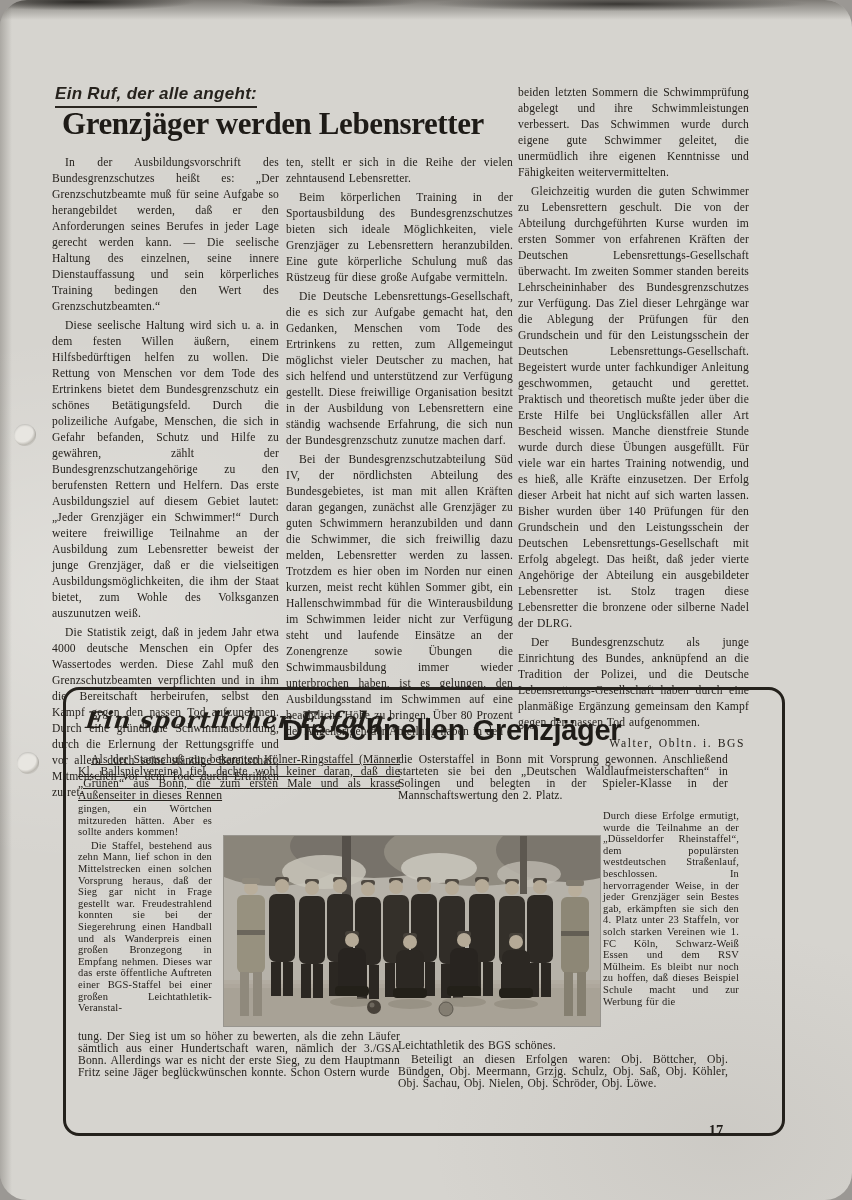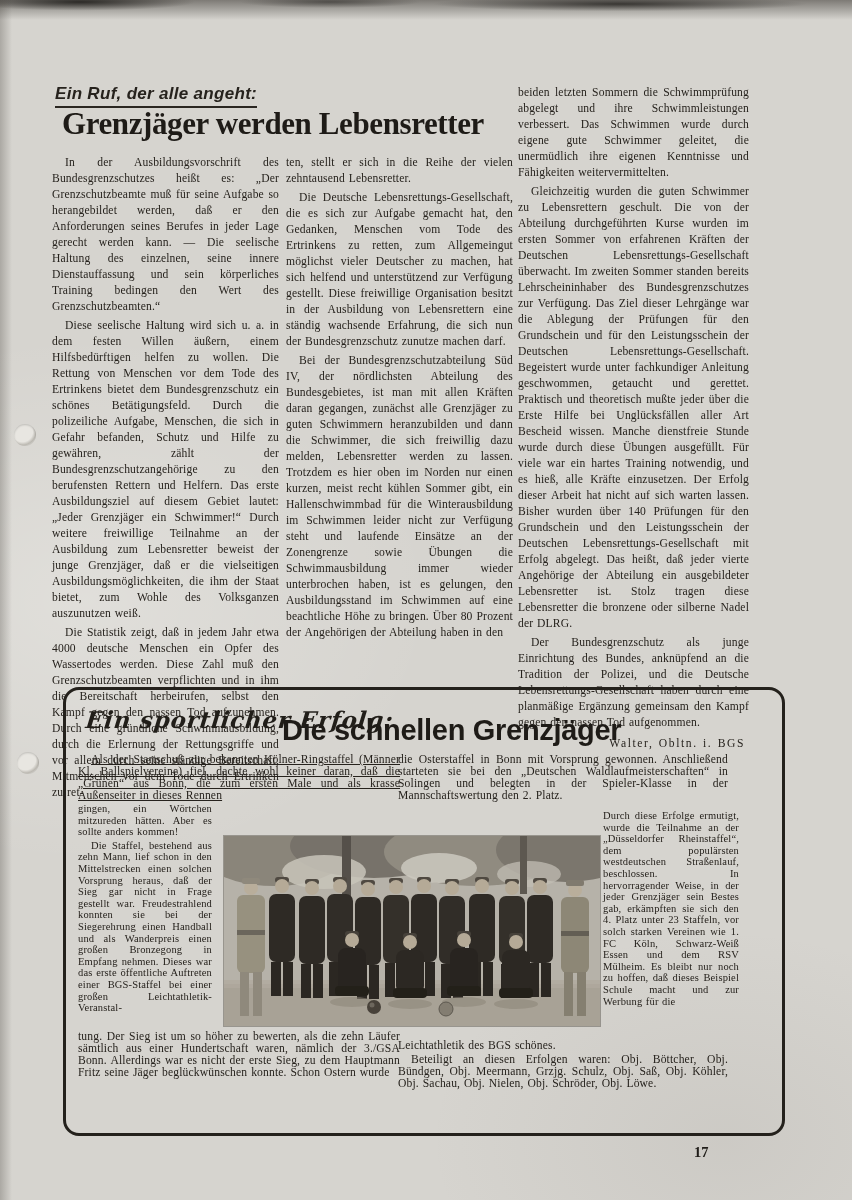--- a/index.html
+++ b/index.html
@@ -5,20 +5,21 @@
   html,body { margin:0; padding:0; background:#9b9894; }
   .page {
     position:relative; width:852px; height:1200px; margin:0 auto;
     background:
       radial-gradient(420px 300px at 85% 95%, rgba(120,115,108,0.10), transparent 70%),
       radial-gradient(500px 380px at 10% 50%, rgba(255,255,252,0.25), transparent 70%),
       #d6d4cf;
     color:#26221d;
     font-family:"Liberation Serif", serif;
     overflow:hidden;
+    border-radius:27px;
   }
   
   .top-shadow {
     position:absolute; left:0; top:0; right:0; height:20px;
     background:
       radial-gradient(160px 12px at 80px 2px, rgba(28,26,23,0.85), transparent 72%),
       radial-gradient(260px 10px at 620px 4px, rgba(28,26,23,0.75), transparent 72%),
       radial-gradient(120px 8px at 330px 2px, rgba(28,26,23,0.5), transparent 75%),
       linear-gradient(180deg, rgba(52,49,44,0.55), rgba(52,49,44,0));
   }
@@ -75,22 +76,22 @@
   .intro-right { left:332px; top:64px;  width:330px; }
   .side { font-size:10.5px; line-height:11.6px; }
   .side-left  { left:12px;  top:113px; width:134px; }
   .side-right { left:537px; top:120px; width:136px; }
   .bottom-left  { left:12px;  top:341px; width:322px; }
   .bottom-right { left:332px; top:350px; width:330px; }
   .photo { position:absolute; left:158px; top:146px; width:376px; height:190px;
     box-shadow:0 0 0 1px rgba(90,85,78,0.5); }
   .photo svg { display:block; width:100%; height:100%; }
 
-  .page-number { position:absolute; left:694px; top:1122px; width:44px; text-align:left;
-    font-weight:700; font-size:14.5px; color:#1f1c18;margin-top:22px; }
+  .page-number { position:absolute; left:694px; top:1122px; width:44px; text-align:center;
+    font-weight:700; font-size:14.5px; color:#1f1c18; }
 </style>
 </head>
 <body>
 
 <div class="page">
 
   <div class="top-shadow"></div>
   <div class="left-shade"></div>
   <div class="hole h1"></div>
   <div class="hole h2"></div>
@@ -99,20 +100,21 @@
   <div class="headline">Grenzjäger werden Lebensretter</div>
 
   <div class="col" id="col1">
     <p>In der Ausbildungsvorschrift des Bundesgrenzschutzes heißt es: „Der Grenzschutzbeamte muß für seine Aufgabe so herangebildet werden, daß er den Anforderungen seines Berufes in jeder Lage gerecht werden kann. — Die seelische Haltung des einzelnen, seine innere Dienstauffassung und sein körperliches Training bedingen den Wert des Grenzschutzbeamten.“</p>
     <p>Diese seelische Haltung wird sich u. a. in dem festen Willen äußern, einem Hilfsbedürftigen helfen zu wollen. Die Rettung von Menschen vor dem Tode des Ertrinkens bietet dem Bundesgrenzschutz ein schönes Betätigungsfeld. Durch die polizeiliche Aufgabe, Menschen, die sich in Gefahr befanden, Schutz und Hilfe zu gewähren, zählt der Bundesgrenzschutzangehörige zu den berufensten Rettern und Helfern. Das erste Ausbildungsziel auf diesem Gebiet lautet: „Jeder Grenzjäger ein Schwimmer!“ Durch weitere freiwillige Teilnahme an der Ausbildung zum Lebensretter beweist der junge Grenzjäger, daß er die vielseitigen Ausbildungsmöglichkeiten, die ihm der Staat bietet, zum Wohle des Volksganzen auszunutzen weiß.</p>
     <p>Die Statistik zeigt, daß in jedem Jahr etwa 4000 deutsche Menschen ein Opfer des Wassertodes werden. Diese Zahl muß den Grenzschutzbeamten verpflichten und in ihm die Bereitschaft herbeirufen, selbst den Kampf gegen den nassen Tod aufzunehmen. Durch eine gründliche Schwimmausbildung, durch die Erlernung der Rettungsgriffe und vor allem durch seine ständige Bereitschaft, Mitmenschen vor dem Tode durch Ertrinken zu ret-</p>
   </div>
 
   <div class="col" id="col2">
     <p class="cont">ten, stellt er sich in die Reihe der vielen zehntausend Lebensretter.</p>
+    <p>Beim körperlichen Training in der Sportausbildung des Bundesgrenzschutzes bieten sich ideale Möglichkeiten, viele Grenzjäger zu Lebensrettern heranzubilden. Eine gute körperliche Schulung muß das Rüstzeug für diese große Aufgabe vermitteln.</p>
     <p>Die Deutsche Lebensrettungs-Gesellschaft, die es sich zur Aufgabe gemacht hat, den Gedanken, Menschen vom Tode des Ertrinkens zu retten, zum Allgemeingut möglichst vieler Deutscher zu machen, hat sich helfend und unterstützend zur Verfügung gestellt. Diese freiwillige Organisation besitzt in der Ausbildung von Lebensrettern eine ständig wachsende Erfahrung, die sich nun der Bundesgrenzschutz zunutze machen darf.</p>
     <p>Bei der Bundesgrenzschutzabteilung Süd IV, der nördlichsten Abteilung des Bundesgebietes, ist man mit allen Kräften daran gegangen, zunächst alle Grenzjäger zu guten Schwimmern heranzubilden und dann die Schwimmer, die sich freiwillig dazu melden, Lebensretter werden zu lassen. Trotzdem es hier oben im Norden nur einen kurzen, meist recht kühlen Sommer gibt, ein Hallenschwimmbad für die Winterausbildung im Schwimmen leider nicht zur Verfügung steht und laufende Einsätze an der Zonengrenze sowie Übungen die Schwimmausbildung immer wieder unterbrochen haben, ist es gelungen, den Ausbildungsstand im Schwimmen auf eine beachtliche Höhe zu bringen. Über 80 Prozent der Angehörigen der Abteilung haben in den</p>
   </div>
 
   <div class="col" id="col3">
     <p class="cont">beiden letzten Sommern die Schwimmprüfung abgelegt und ihre Schwimmleistungen verbessert. Das Schwimmen wurde durch eigene gute Schwimmer geleitet, die unermüdlich ihre eigenen Kenntnisse und Fähigkeiten weitervermittelten.</p>
     <p>Gleichzeitig wurden die guten Schwimmer zu Lebensrettern geschult. Die von der Abteilung durchgeführten Kurse wurden im ersten Sommer von erfahrenen Kräften der Deutschen Lebensrettungs-Gesellschaft überwacht. Im zweiten Sommer standen bereits Lehrscheininhaber des Bundesgrenzschutzes zur Verfügung. Das Ziel dieser Lehrgänge war die Ablegung der Prüfungen für den Grundschein und für den Leistungsschein der Deutschen Lebensrettungs-Gesellschaft. Begeistert wurde unter fachkundiger Anleitung geschwommen, getaucht und gerettet. Praktisch und theoretisch mußte jeder über die Erste Hilfe bei Unglücksfällen aller Art Bescheid wissen. Manche dienstfreie Stunde wurde durch diese Übungen ausgefüllt. Für viele war ein hartes Training notwendig, und es hieß, alle Kräfte einzusetzen. Der Erfolg dieser Arbeit hat nicht auf sich warten lassen. Bisher wurden über 140 Prüfungen für den Grundschein und den Leistungsschein der Deutschen Lebensrettungs-Gesellschaft mit Erfolg abgelegt. Das heißt, daß jeder vierte Angehörige der Abteilung ein ausgebildeter Lebensretter ist. Stolz tragen diese Lebensretter die bronzene oder silberne Nadel der DLRG.</p>
     <p>Der Bundesgrenzschutz als junge Einrichtung des Bundes, anknüpfend an die Tradition der Polizei, und die Deutsche Lebensrettungs-Gesellschaft haben durch eine planmäßige Ergänzung gemeinsam den Kampf gegen den nassen Tod aufgenommen.</p>
     <div class="signature">Walter, Obltn. i. BGS</div>
   </div>

